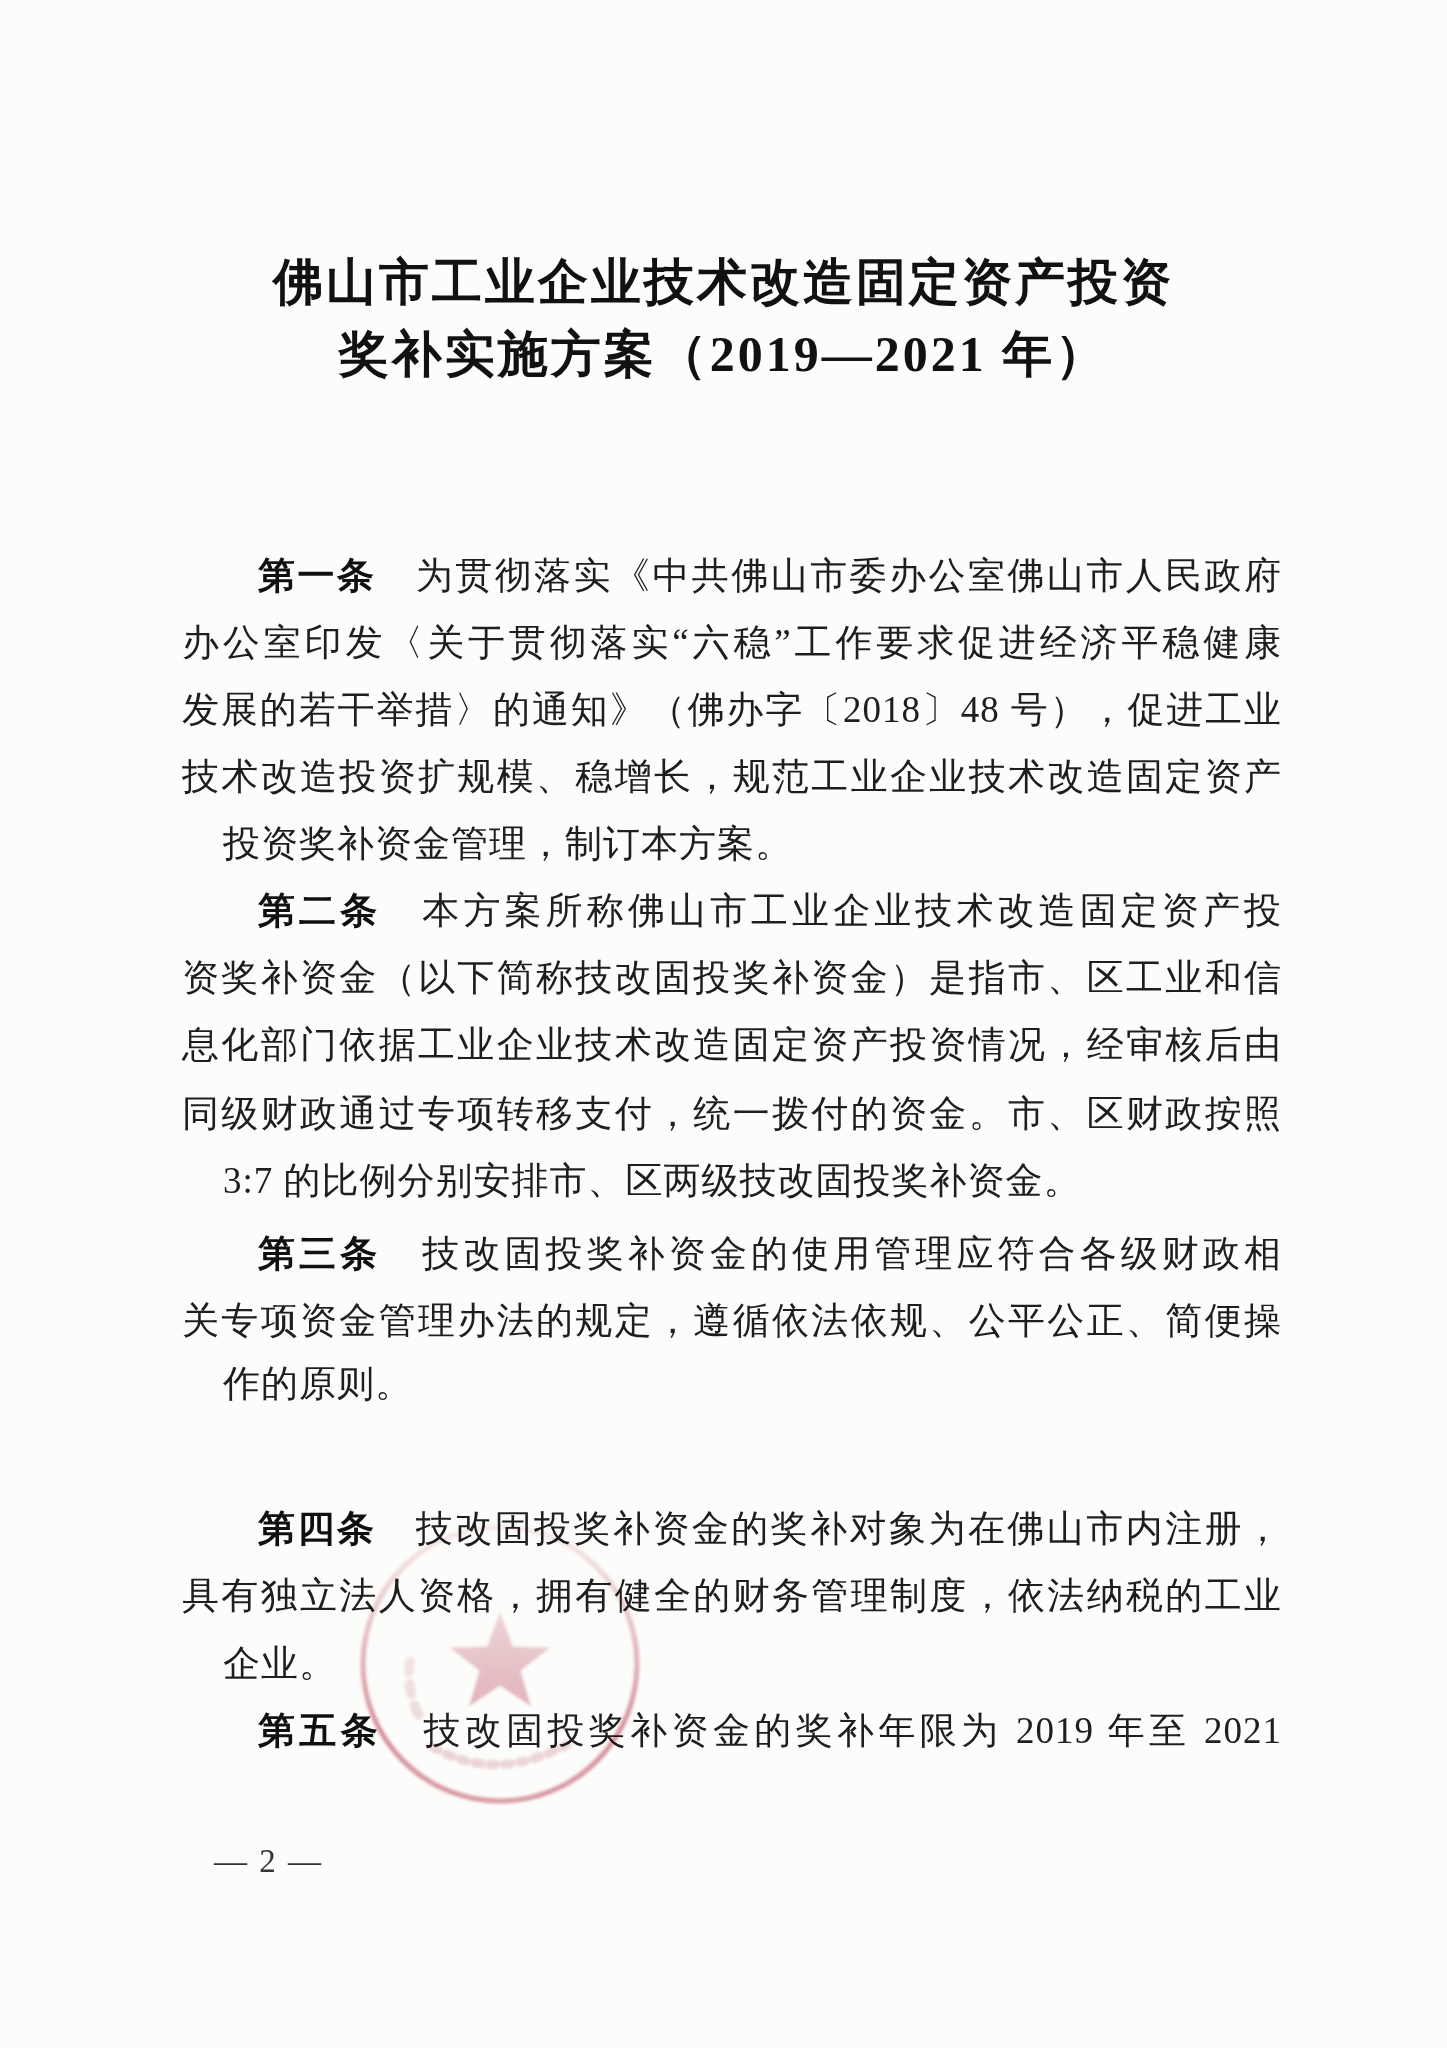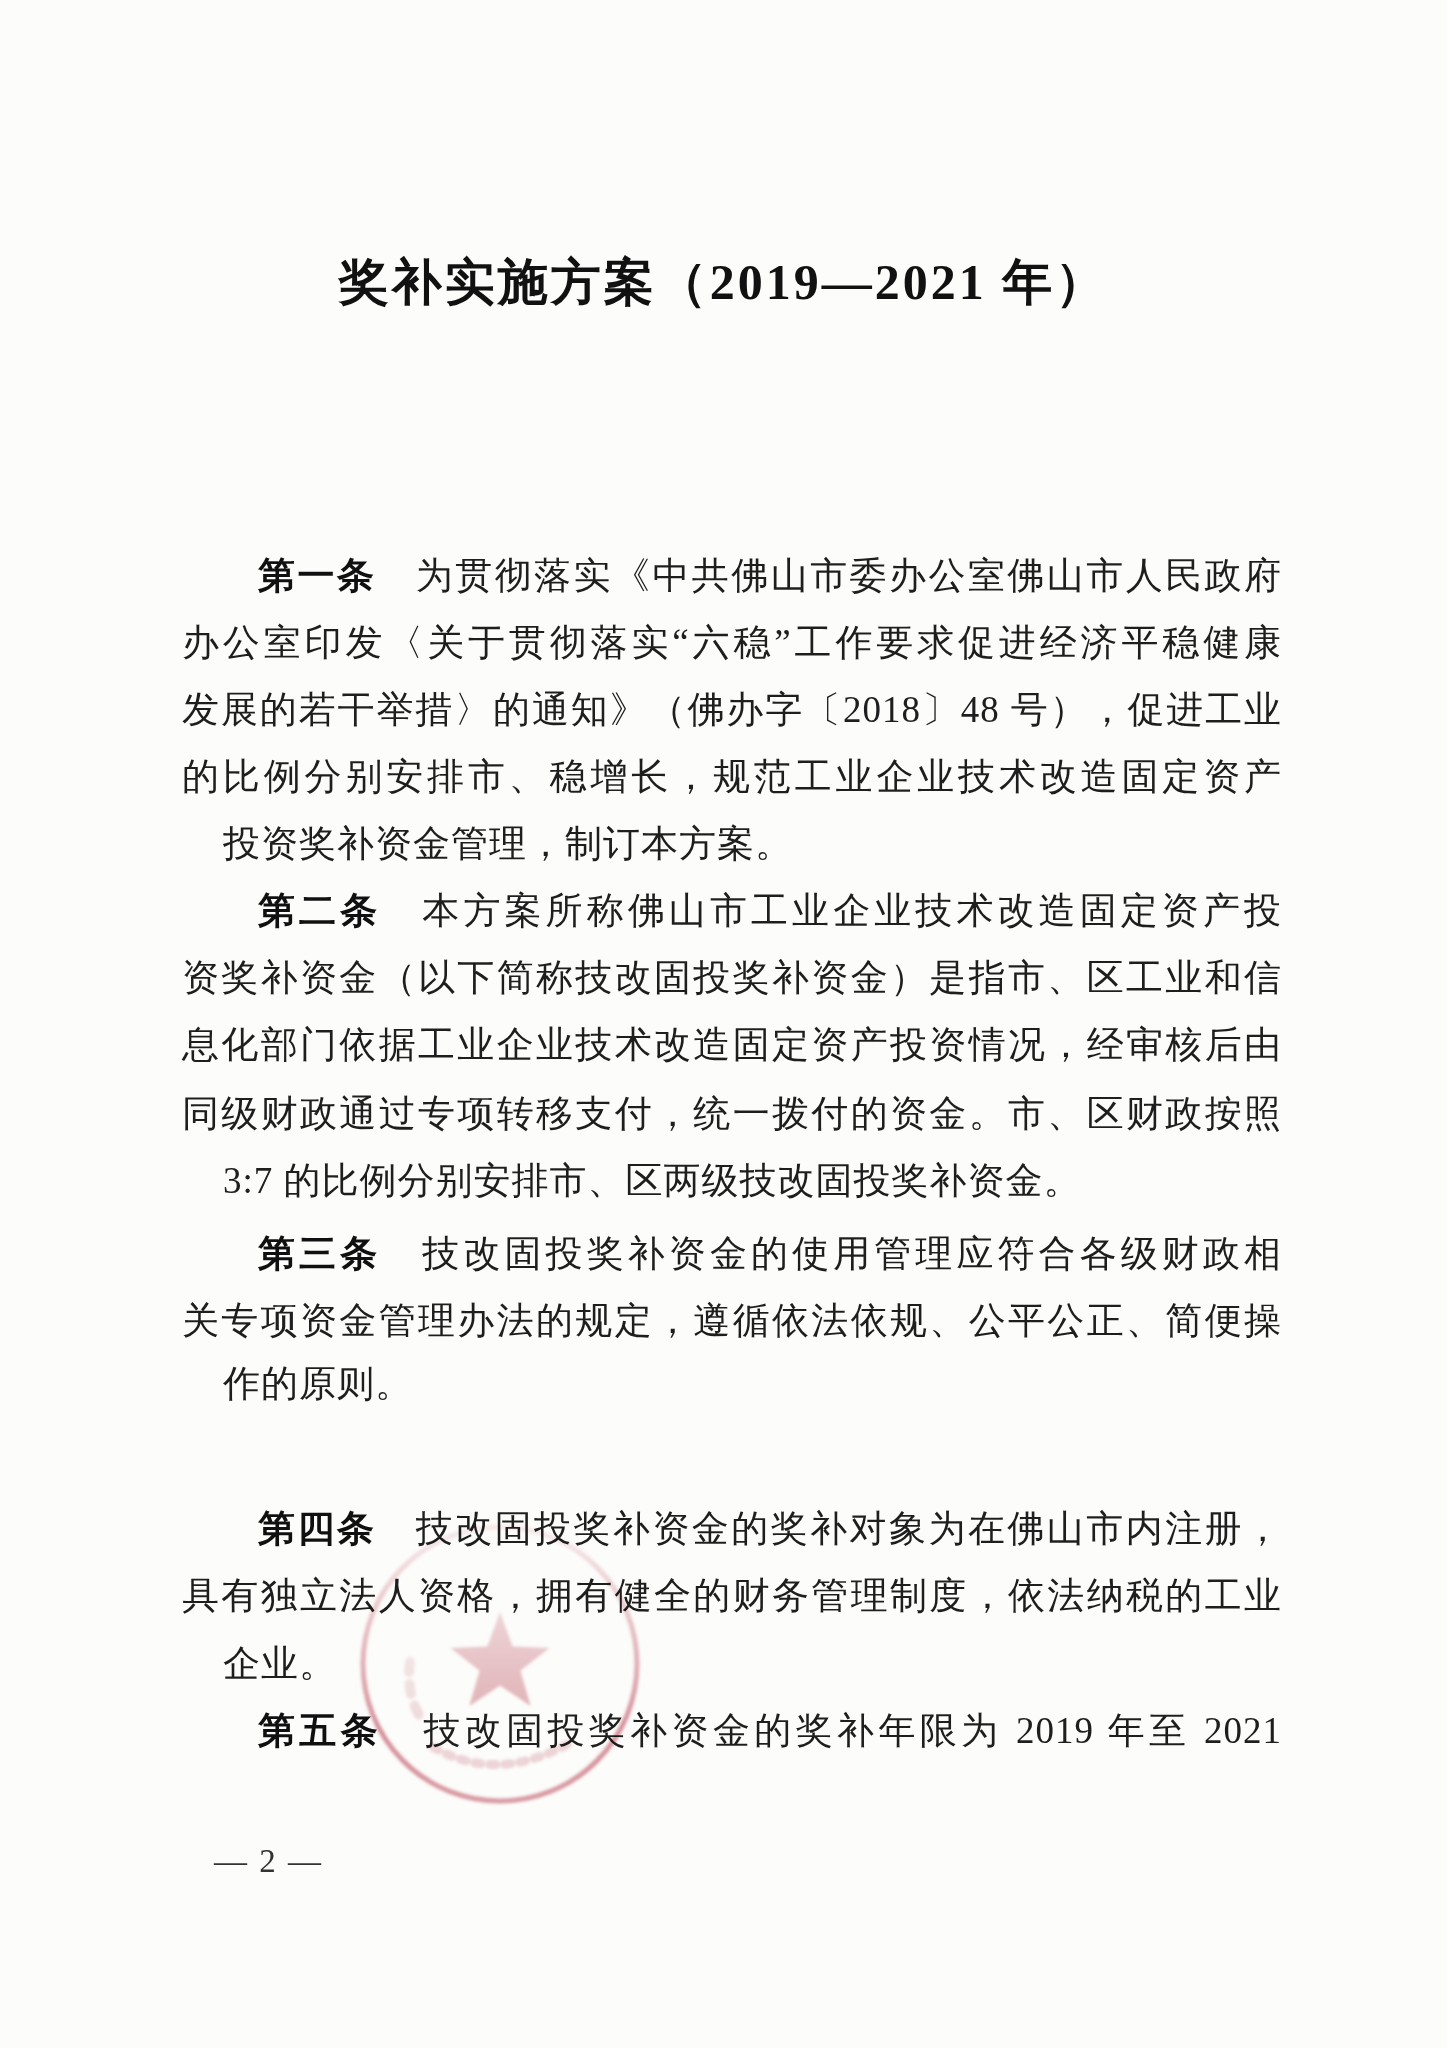--- a/index.html
+++ b/index.html
@@ -76,29 +76,30 @@
     mix-blend-mode: multiply;
     pointer-events: none;
   }
 </style>
 </head>
 <body>
 
 <div class="page">
 
   <div class="doc-title">
+    <div>佛山市工业企业技术改造固定资产投资</div>
     <div>奖补实施方案（2019—2021 年）</div>
   </div>
 
 
   <div>
     <div class="bline just first" style="top:552px"><span class="lead">第一条</span><span>　为贯彻落实《中共佛山市委办公室佛山市人民政府</span></div>
     <div class="bline just" style="top:619px">办公室印发〈关于贯彻落实“六稳”工作要求促进经济平稳健康</div>
     <div class="bline just" style="top:686px">发展的若干举措〉的通知》（佛办字〔2018〕48 号），促进工业</div>
-    <div class="bline just" style="top:753px">的比例分别安排市、稳增长，规范工业企业技术改造固定资产</div>
+    <div class="bline just" style="top:753px">技术改造投资扩规模、稳增长，规范工业企业技术改造固定资产</div>
     <div class="bline last" style="top:820px">投资奖补资金管理，制订本方案。</div>
   </div>
 
   <div>
     <div class="bline just first" style="top:887px"><span class="lead">第二条</span><span>　本方案所称佛山市工业企业技术改造固定资产投</span></div>
     <div class="bline just" style="top:954px">资奖补资金（以下简称技改固投奖补资金）是指市、区工业和信</div>
     <div class="bline just" style="top:1021px">息化部门依据工业企业技术改造固定资产投资情况，经审核后由</div>
     <div class="bline just" style="top:1090px">同级财政通过专项转移支付，统一拨付的资金。市、区财政按照</div>
     <div class="bline last" style="top:1157px">3:7 的比例分别安排市、区两级技改固投奖补资金。</div>
   </div>

